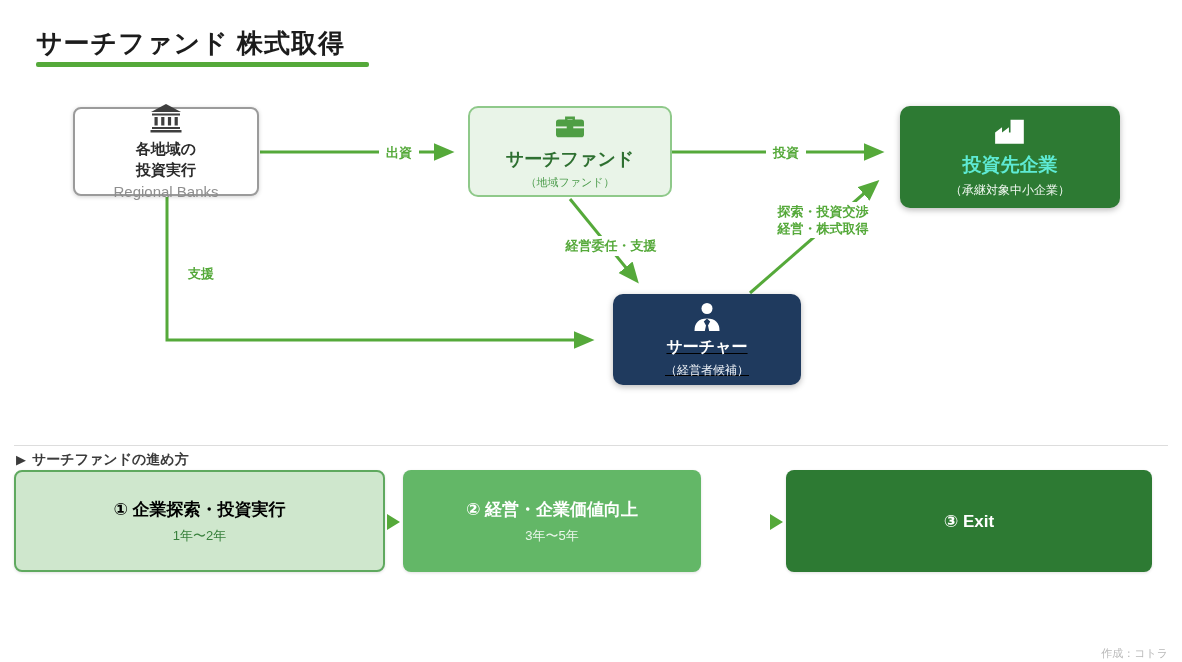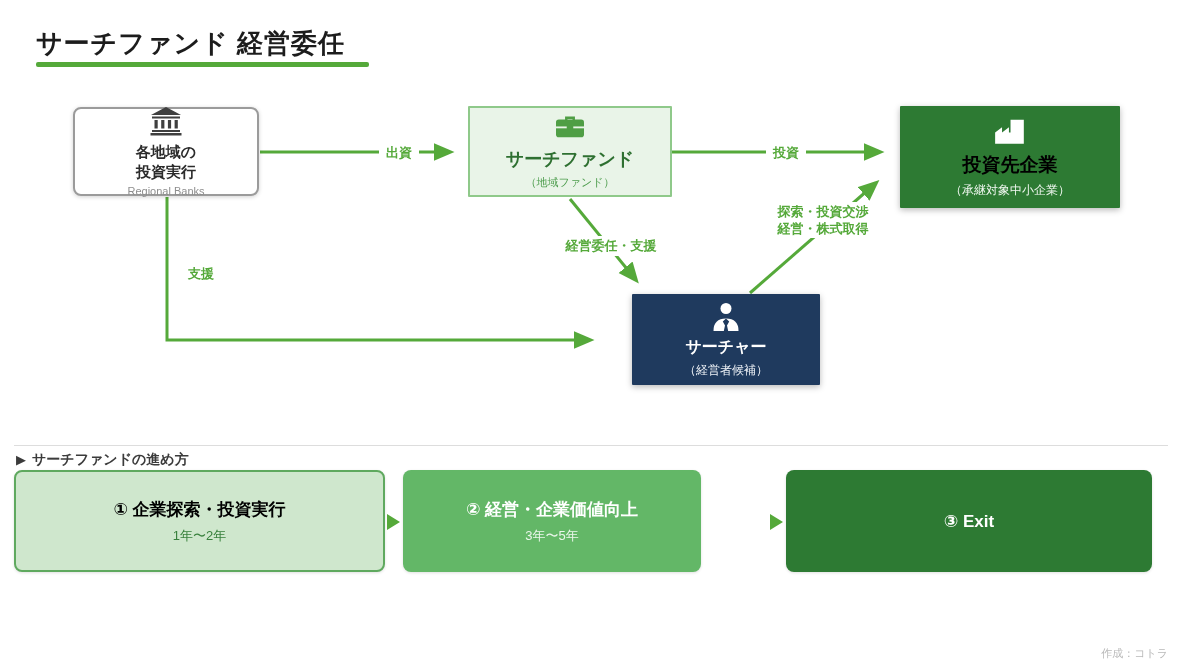--- a/index.html
+++ b/index.html
@@ -14,42 +14,42 @@
   
   .page-title{position:absolute;left:36px;top:26px;font-size:26px;font-weight:bold;
     color:#1c1c1c;letter-spacing:1px;}
   .title-underline{position:absolute;left:36px;top:62px;width:333px;height:5px;
     background:var(--green);border-radius:2px;}
 
   
   .connectors{position:absolute;left:0;top:0;width:1182px;height:662px;}
 
   
-  .node{position:absolute;border-radius:1px;display:flex;flex-direction:column;
+  .node{position:absolute;border-radius:10px;display:flex;flex-direction:column;
     align-items:center;justify-content:center;text-align:center;}
   .node .ttl{font-weight:bold;}
   .node .sub{margin-top:4px;}
 
   .node-bank{left:73px;top:107px;width:186px;height:89px;background:#fff;
     border:2px solid #9b9b9b;border-radius:8px;box-shadow:0 1px 4px rgba(0,0,0,.18);}
   .node-bank .ttl{font-size:15px;color:#2b2b2b;line-height:1.35;}
-  .node-bank .sub{font-size:11px;color:#8e8e8e;margin-top:3px;}
+  .node-bank .sub{font-size:15px;color:#8e8e8e;margin-top:3px;}
 
   .node-fund{left:468px;top:106px;width:204px;height:91px;background:#e9f4e8;
     border:2px solid #8fc98a;}
   .node-fund .ttl{font-size:18px;color:#2e7031;}
   .node-fund .sub{font-size:11px;color:#4e9d4e;}
 
   .node-investee{left:900px;top:106px;width:220px;height:102px;background:#2d7a33;
     box-shadow:0 2px 6px rgba(0,0,0,.28);}
-  .node-investee .ttl{font-size:19px;color:#000000;}
+  .node-investee .ttl{font-size:19px;color:#5eead4;}
   .node-investee .sub{font-size:12px;color:#f1f8f1;}
 
-  .node-searcher{left:632px;top:294px;width:188px;height:91px;background:#1f3a5e;
-    box-shadow:0 2px 6px rgba(0,0,0,.28);}
+  .node-searcher{left:613px;top:294px;width:188px;height:91px;background:#1f3a5e;
+    box-shadow:0 2px 6px rgba(0,0,0,.28);text-decoration:underline;}
   .node-searcher .ttl{font-size:16px;color:#fff;}
   .node-searcher .sub{font-size:12px;color:#eef2f7;}
 
   .node .icon{display:block;margin-bottom:6px;line-height:0;}
 
   
   .edge-label{position:absolute;transform:translateX(-50%);background:#fff;
     color:var(--green);font-weight:bold;font-size:13px;padding:1px 7px;
     white-space:nowrap;text-align:center;}
   .edge-label.two-line{line-height:17px;}
@@ -86,21 +86,21 @@
   .step-arrow-2{left:770px;}
 
   
   .credit{position:absolute;right:14px;top:646px;font-size:11px;color:#b8b8b8;}
 </style>
 </head>
 <body>
 
 <div class="page">
 
-  <h1 class="page-title">サーチファンド 経営委任</h1>
+  <h1 class="page-title">サーチファンド 株式取得</h1>
   <div class="title-underline"></div>
 
   <svg class="connectors" width="1182" height="662" viewBox="0 0 1182 662">
     <defs>
       <marker id="ah" markerWidth="8" markerHeight="7" refX="5.5" refY="3" orient="auto" markerUnits="strokeWidth">
         <path d="M0,0 L7,3 L0,6 Z" fill="#55a93a"></path>
       </marker>
     </defs>
     <g stroke="#55a93a" stroke-width="3" fill="none">
       <line x1="260" y1="152" x2="450" y2="152" marker-end="url(#ah)"></line>

